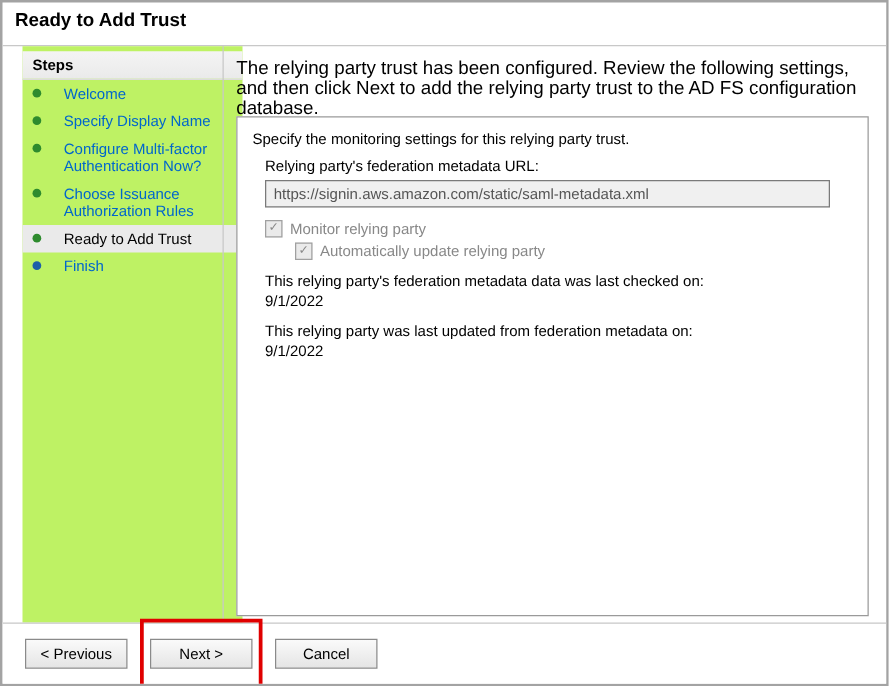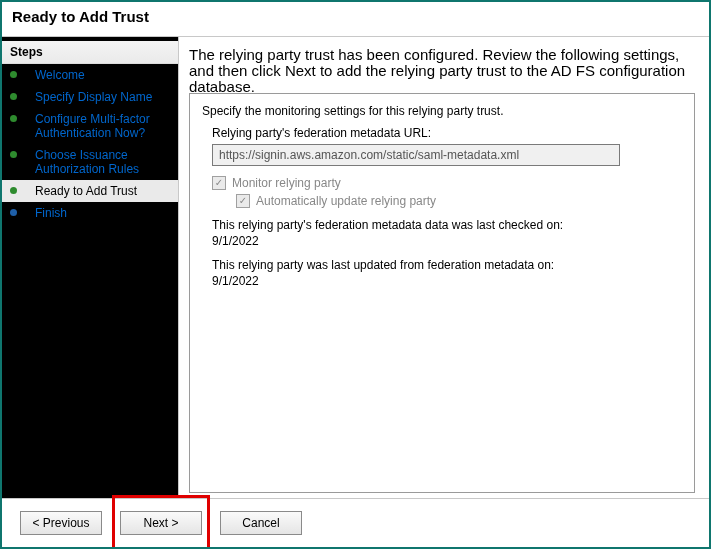--- a/index.html
+++ b/index.html
@@ -1,36 +1,36 @@
 <!DOCTYPE html>
 <html><head>
 <meta charset="utf-8">
 <style>
   html,body{margin:0;padding:0;font-family:"Segoe UI",Tahoma,Arial,sans-serif;font-size:12px;color:#000;background:#fff}
-  .window{box-sizing:border-box;width:711px;height:549px;border:2px solid #0f766e;position:relative;background:#fff;overflow:hidden}
+  .window{box-sizing:border-box;width:711px;height:549px;border:2px solid #a3a3a3;position:relative;background:#fff;overflow:hidden}
   .title-bar{padding:6px 10px 6px 10px;font-size:15px;font-weight:bold}
   .body{position:absolute;top:34px;bottom:48px;left:0;right:0;border-top:1px solid #c8c8c8}
-  .sidebar{position:absolute;top:0;bottom:0;left:0;width:176px;background:#000000;padding-top:4px}
+  .sidebar{position:absolute;top:0;bottom:0;left:16px;width:176px;background:#bef264;padding-top:4px}
   .sidebar-title{font-weight:bold;padding:4px 8px;font-size:12px;background:linear-gradient(#f4f4f4,#eaeaea);border-bottom:1px solid #dcdcdc}
   .step{display:flex;align-items:flex-start;gap:18px;padding:4px 8px 4px 8px;color:#0066cc;cursor:default;line-height:14px}
   .step.sel{background:#eaeaea;color:#000}
   .step .bullet{width:7px;height:7px;border-radius:50%;margin-top:3px;flex:0 0 auto}
   .b-green{background:#2e8b2e}
   .b-blue{background:#1e5fa8}
   .step .txt{flex:1}
   .content{position:absolute;top:0;bottom:0;left:176px;right:0;border-left:1px solid #c8c8c8;padding:10px 14px 6px 10px;box-sizing:border-box}
   .intro{font-size:15px;line-height:16px;margin-bottom:10px}
   .tab-area{position:absolute;top:56px;left:10px;right:14px;bottom:6px;display:flex;flex-direction:column}
   .tabs{display:flex;align-items:flex-end;height:22px;position:relative;z-index:2}
   .tab{border:1px solid #9a9a9a;border-bottom:none;background:#f2f2f2;padding:3px 8px;font-size:11.5px;margin-right:-1px;cursor:default;white-space:nowrap}
   .tab.active{background:#fff;position:relative;top:1px;padding-top:4px;padding-bottom:3px}
   .tab-panel{flex:1;border:1px solid #9a9a9a;background:#fff;padding:10px 12px;box-sizing:border-box;overflow:hidden}
   .panel-desc{margin-bottom:8px}
   .field-label{margin:4px 0 4px 10px}
-  .ro-input{margin:0 0 10px 10px;border:1px solid #7a7a7a;background:#f0f0f0;color:#555;padding:3px 6px;font-size:12px;width:408px;box-sizing:border-box}
+  .ro-input{margin:0 0 10px 10px;border:1px solid #7a7a7a;background:#f0f0f0;color:#555;padding:3px 6px;font-size:12px;width:452px;box-sizing:border-box}
   .cb{display:flex;align-items:center;gap:6px;color:#888;margin:4px 0 2px 10px}
   .cb.inset{margin-left:34px;margin-bottom:10px}
   .cb .box{width:12px;height:12px;border:1px solid #a0a0a0;background:#eaeaea;display:flex;align-items:center;justify-content:center;font-size:10px;line-height:10px;color:#888}
   .info{margin:6px 0 2px 10px}
   .date{margin:0 0 10px 10px}
   .footer{position:absolute;left:0;right:0;bottom:0;height:48px;border-top:1px solid #c8c8c8;display:flex;align-items:center;justify-content:flex-start;gap:10px;padding:0 18px;background:#fff}
   button.win{min-width:82px;height:24px;border:1px solid #8a8a8a;background:linear-gradient(#fafafa,#e5e5e5);font-family:inherit;font-size:12px;cursor:default}
   .next-wrap{border:3px solid #e00000;padding:13px 5px;display:inline-flex}
 </style>
 </head>

